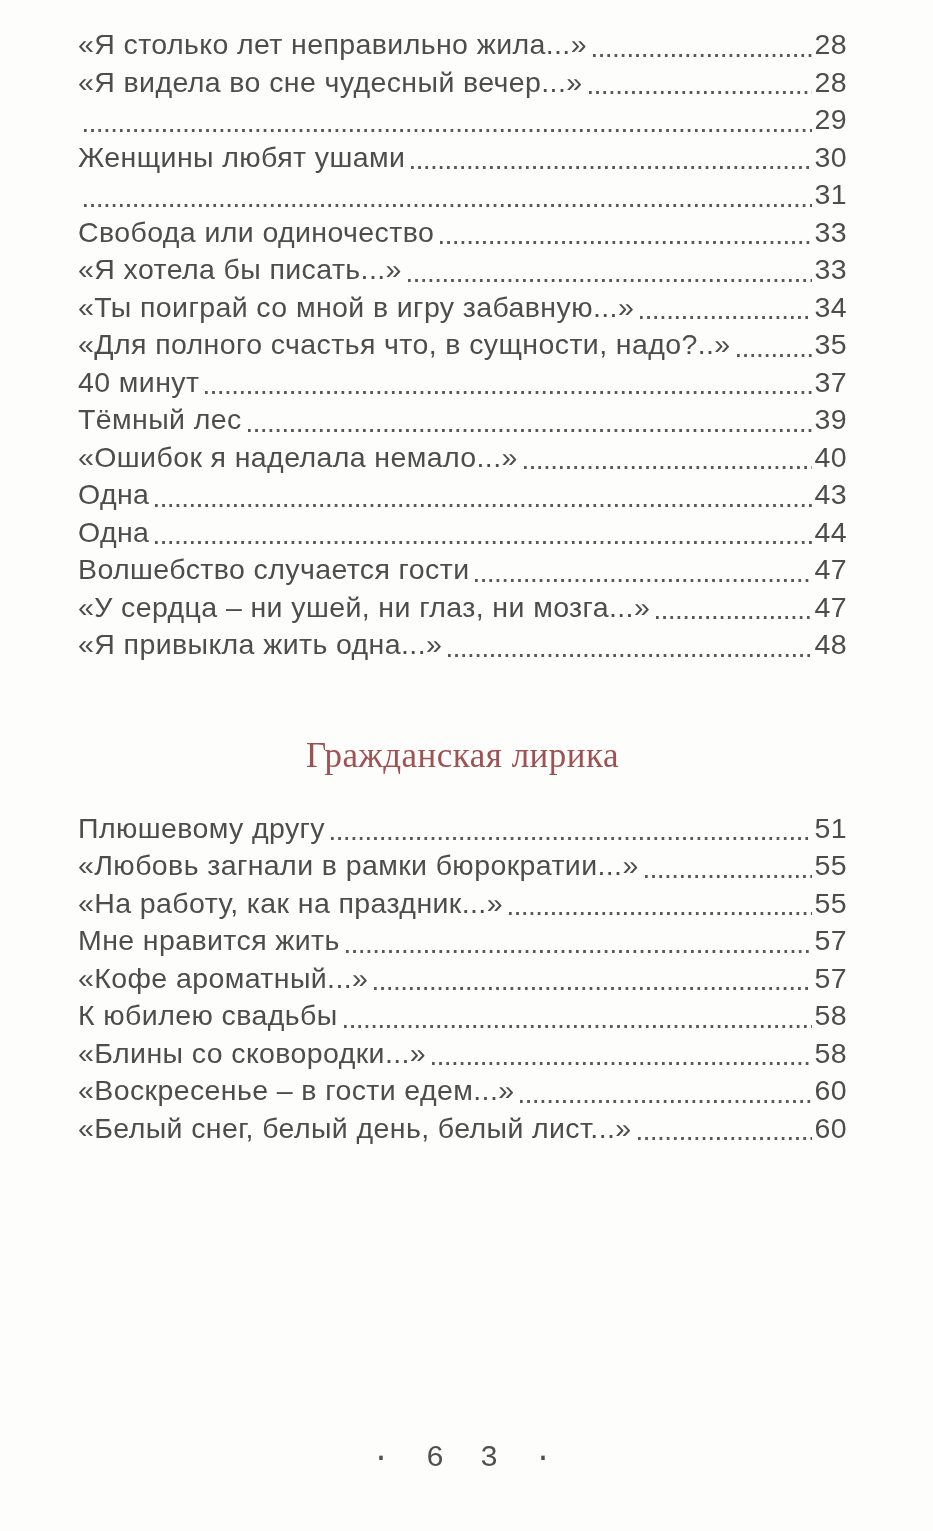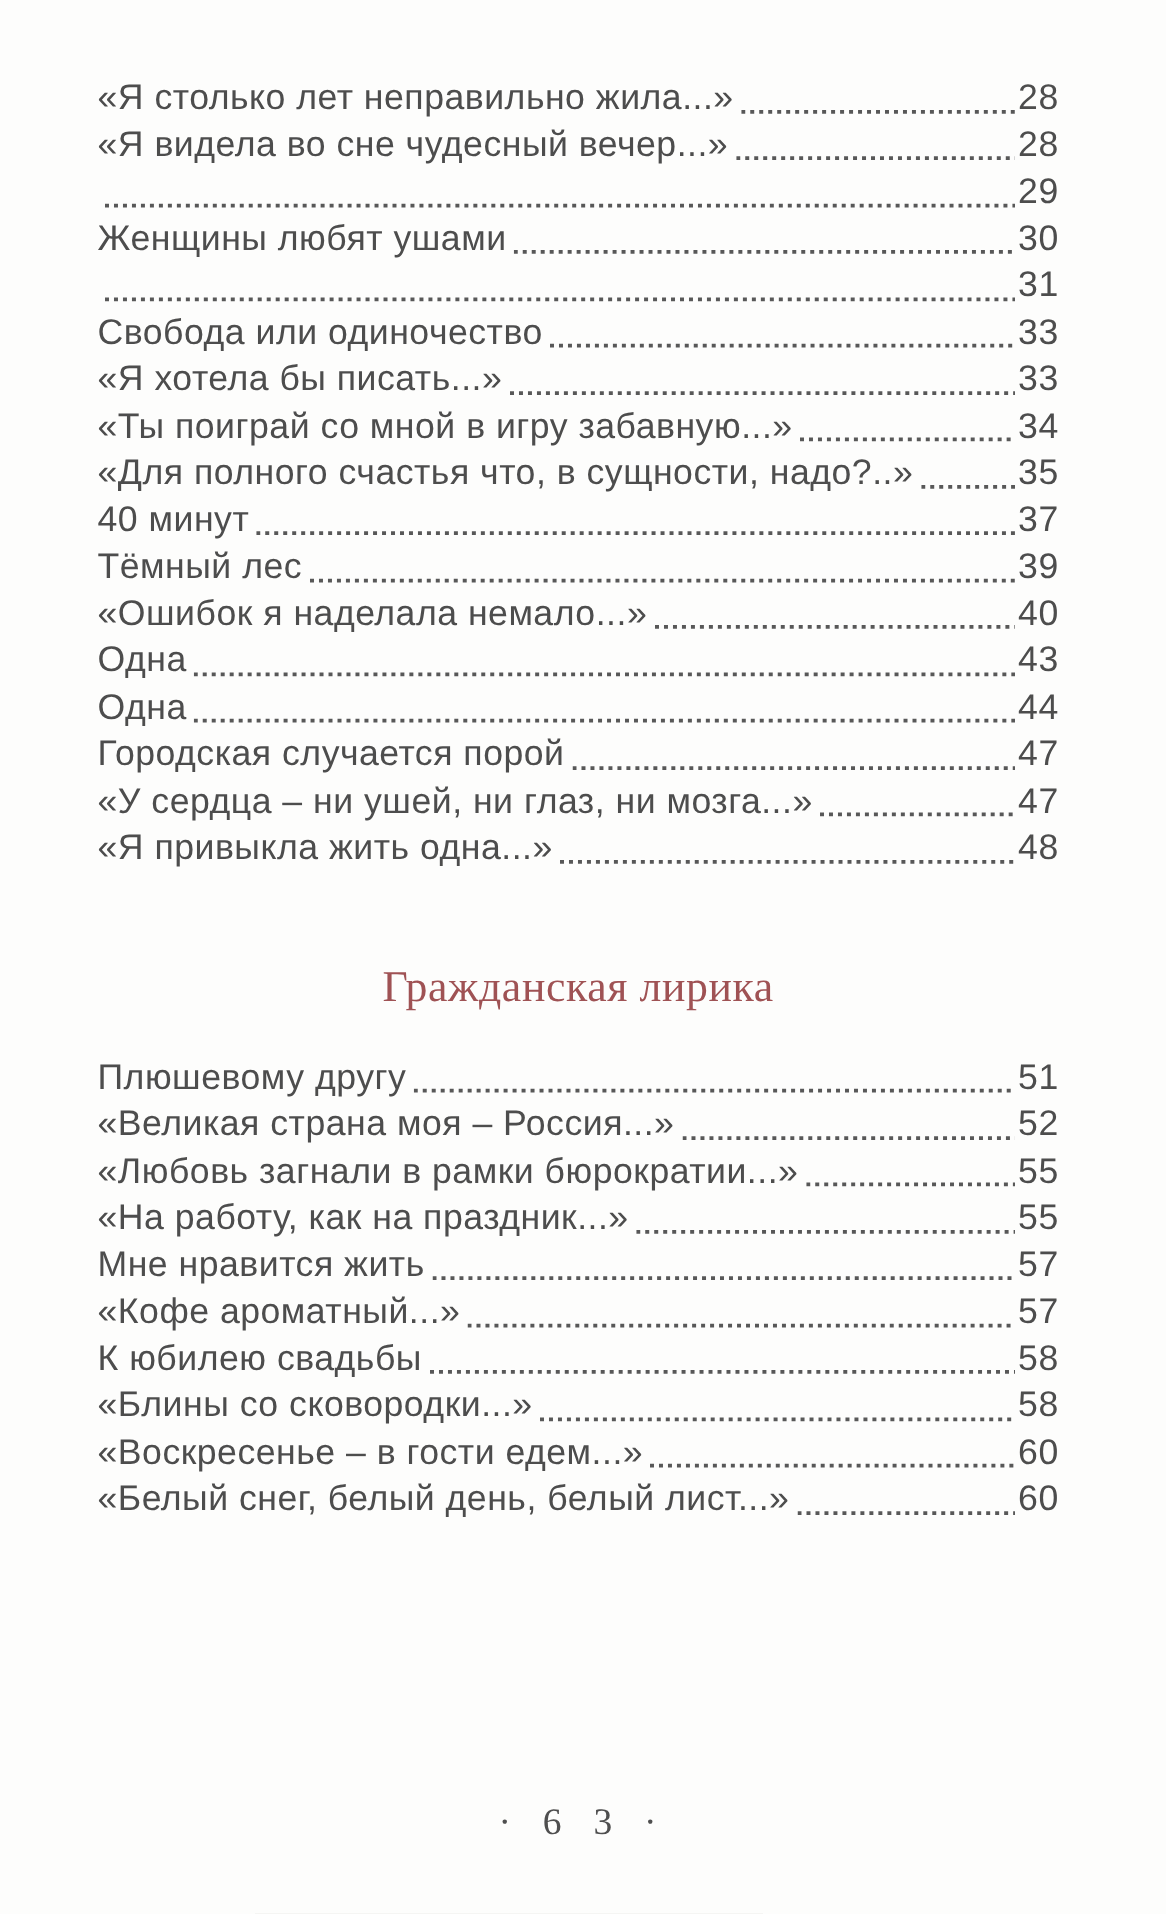--- a/index.html
+++ b/index.html
@@ -11,21 +11,21 @@
     position: relative;
     width: 933px;
     height: 1531px;
     margin: 0 auto;
     background: #fdfdfc;
     overflow: hidden;
     font-family: "Liberation Sans", "DejaVu Sans", sans-serif;
     color: #4d4d4d;
   }
   .toc {
-    padding: 62px 86px 0 78px;
+    padding: 28px 86px 0 78px;
   }
   .toc-row {
     display: flex;
     align-items: baseline;
     height: 37.5px;
     font-size: 28.5px;
     font-weight: 400;
     letter-spacing: 0.4px;
     color: #4d4d4d;
     white-space: nowrap;
@@ -66,21 +66,21 @@
   }
   .section-heading.second {
     margin: 68px 0 26px 0;
   }
   .folio {
     position: absolute;
     left: 0;
     right: 0;
     top: 1441px;
     text-align: center;
-    font-family: Liberation Serif, serif;
+    font-family: Liberation Mono, monospace;
     font-size: 30px;
     letter-spacing: 9px;
     color: #4f4f4f;
   }
 </style>
 </head>
 <body>
 
 <div class="page">
   <main class="toc" id="toc">
@@ -146,44 +146,39 @@
         <span class="toc-title">Одна</span>
         <span class="dot-leader"></span>
         <span class="toc-page">43</span>
       </div>
       <div class="toc-row">
         <span class="toc-title">Одна</span>
         <span class="dot-leader"></span>
         <span class="toc-page">44</span>
       </div>
       <div class="toc-row">
-        <span class="toc-title">Городская случается порой</span>
+        <span class="toc-title">Волшебство случается гости</span>
         <span class="dot-leader"></span>
         <span class="toc-page">47</span>
       </div>
       <div class="toc-row">
         <span class="toc-title">«У сердца – ни ушей, ни глаз, ни мозга...»</span>
         <span class="dot-leader"></span>
         <span class="toc-page">47</span>
       </div>
       <div class="toc-row">
         <span class="toc-title">«Я привыкла жить одна...»</span>
         <span class="dot-leader"></span>
         <span class="toc-page">48</span>
       </div>
       <h2 class="section-heading first">Гражданская лирика</h2>
       <div class="toc-row">
         <span class="toc-title">Плюшевому другу</span>
         <span class="dot-leader"></span>
         <span class="toc-page">51</span>
-      </div>
-      <div class="toc-row">
-        <span class="toc-title">«Великая страна моя – Россия...»</span>
-        <span class="dot-leader"></span>
-        <span class="toc-page">52</span>
       </div>
       <div class="toc-row">
         <span class="toc-title">«Любовь загнали в рамки бюрократии...»</span>
         <span class="dot-leader"></span>
         <span class="toc-page">55</span>
       </div>
       <div class="toc-row">
         <span class="toc-title">«На работу, как на праздник...»</span>
         <span class="dot-leader"></span>
         <span class="toc-page">55</span>

